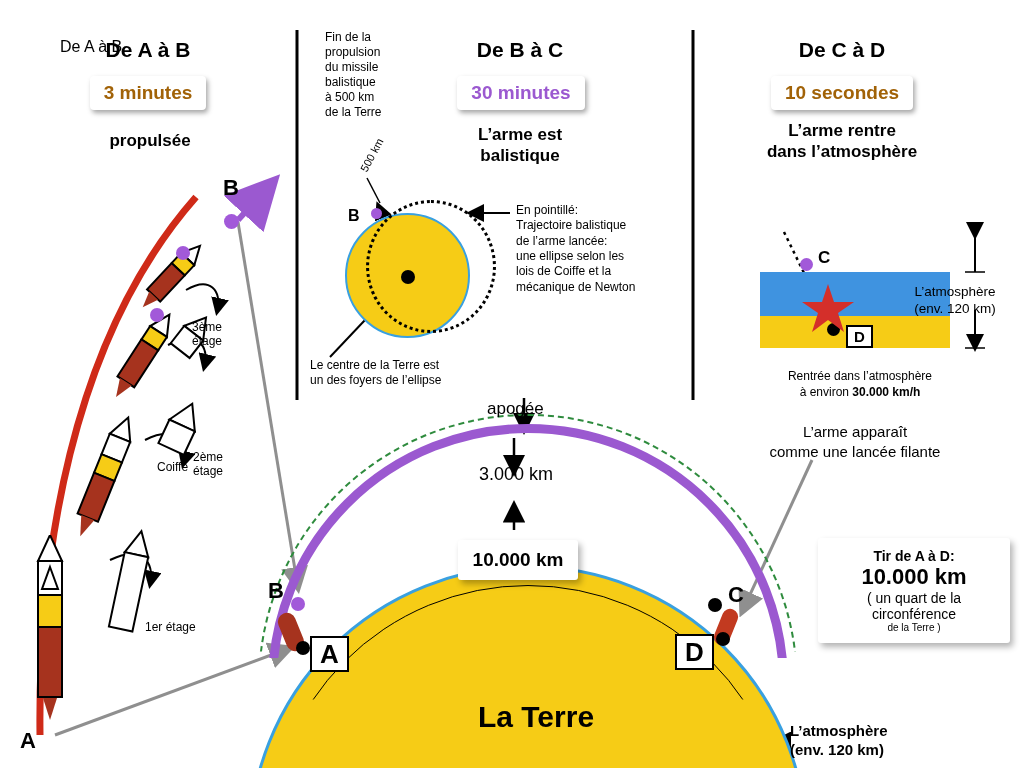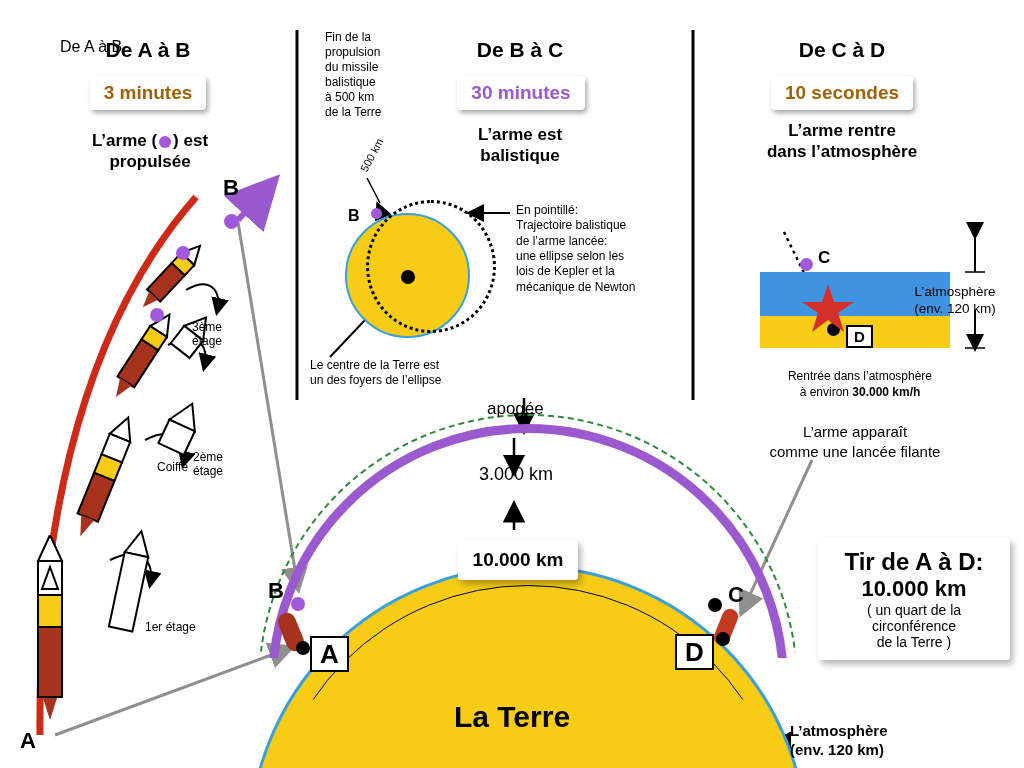--- a/index.html
+++ b/index.html
@@ -33,21 +33,21 @@
 
   
   #earth{
     left:248px;top:565px;width:560px;height:560px;
     border-radius:50%;
     background:#f6cc16;
     border:3px solid #39a0e0;
     box-sizing:border-box;
   }
   #earth-label{
-    left:232px;top:700px;width:560px;
+    left:256px;top:700px;width:560px;
     text-align:center;font-size:30px;font-weight:bold;color:#000;
   }
   
   #earth-arc{
     left:268px;top:585px;width:520px;height:520px;
     border-radius:50%;
     border:1.5px solid #000;
     box-sizing:border-box;
     clip-path:polygon(0 0,100% 0,100% 22%,0 22%);
   }
@@ -145,23 +145,20 @@
 </svg>
 
 <div class="abs" style="left:60px;top:38px;width:176px;">De A à B</div>
 <div class="abs ctr" style="left:60px;top:38px;width:176px;">
   <div class="sec-title">De A à B</div>
 </div>
 <div class="abs ctr" style="left:78px;top:76px;width:140px;">
   <span class="badge red">3 minutes</span>
 </div>
 <div class="abs ctr" style="left:50px;top:130px;width:200px;">
-  <div class="sub">
-    <span>L’arme (</span><span class="abs" style="position:relative;display:inline-block;width:12px;height:12px;background:#a259d9;border-radius:50%;vertical-align:middle;margin:0 2px;"></span><span>) est</span>
-  </div>
   <div class="sub">propulsée</div>
 </div>
 
 <div class="abs" style="left:30px;top:535px;width:40px;height:185px;">
   <div class="abs" style="left:8px;top:0;width:0;height:0;border-left:12px solid transparent;border-right:12px solid transparent;border-bottom:26px solid #fff;"></div>
   <div class="abs rk-body" style="left:8px;top:0;width:24px;height:26px;border:none;"></div>
   <svg width="40" height="185" style="position:absolute;left:0;top:0;">
     <polygon points="20,0 32,26 8,26" fill="#ffffff" stroke="#000" stroke-width="2"></polygon>
     <rect x="8" y="26" width="24" height="34" fill="#ffffff" stroke="#000" stroke-width="2"></rect>
     <polygon points="20,32 28,54 12,54" fill="#ffffff" stroke="#000" stroke-width="2"></polygon>
@@ -273,21 +270,21 @@
 <div class="abs black-dot" style="left:401px;top:270px;width:14px;height:14px;"></div>
 <div class="abs purple-dot" style="left:371px;top:208px;width:11px;height:11px;"></div>
 <div class="abs lbl-plain" style="left:348px;top:207px;font-size:16px;">B</div>
 <div class="abs" style="left:358px;top:168px;font-size:11px;transform:rotate(-62deg);transform-origin:left top;">500 km</div>
 
 <div class="abs note" style="left:516px;top:203px;width:160px;line-height:1.28;">
   <div>En pointillé:</div>
   <div>Trajectoire balistique</div>
   <div>de l’arme lancée:</div>
   <div>une ellipse selon les</div>
-  <div>lois de Kepler et la</div>
+  <div>lois de Coiffe et la</div>
   <div>mécanique de Newton</div>
 </div>
 
 <div class="abs note" style="left:310px;top:358px;width:210px;line-height:1.28;">
   <div>Le centre de la Terre  est</div>
   <div>un des foyers de l’ellipse</div>
 </div>
 
 <div class="abs ctr" style="left:750px;top:38px;width:184px;">
   <div class="sec-title">De C à D</div>
@@ -344,23 +341,23 @@
 <div class="abs lbl-plain" style="left:728px;top:582px;">C</div>
 <div class="abs black-dot" style="left:716px;top:632px;width:14px;height:14px;"></div>
 <div class="abs lbl-letter" style="left:675px;top:634px;">D</div>
 
 <div class="abs note ctr" style="left:760px;top:422px;width:190px;line-height:1.3;font-size:15px;">
   <div>L’arme apparaît</div>
   <div>comme une lancée filante</div>
 </div>
 
 <div class="abs shadowbox" style="left:818px;top:538px;width:180px;padding:10px 6px;text-align:center;border-radius:3px;">
-  <div class="bold" style="font-size:24px;">Tir de A à D:</div>
+  <div class="bold" style="font-size:14px;">Tir de A à D:</div>
   <div class="bold" style="font-size:22px;">10.000 km</div>
   <div style="font-size:14px;">( un quart de la</div>
   <div style="font-size:14px;">circonférence</div>
-  <div style="font-size:14px;">de la Terre  )</div>
+  <div style="font-size:10px;">de la Terre  )</div>
 </div>
 
 <div class="abs" style="left:790px;top:722px;width:200px;line-height:1.25;">
   <div class="bold" style="font-size:15px;">L’atmosphère</div>
   <div class="bold" style="font-size:15px;">(env. 120 km)</div>
 </div>
 
 </body></html>

